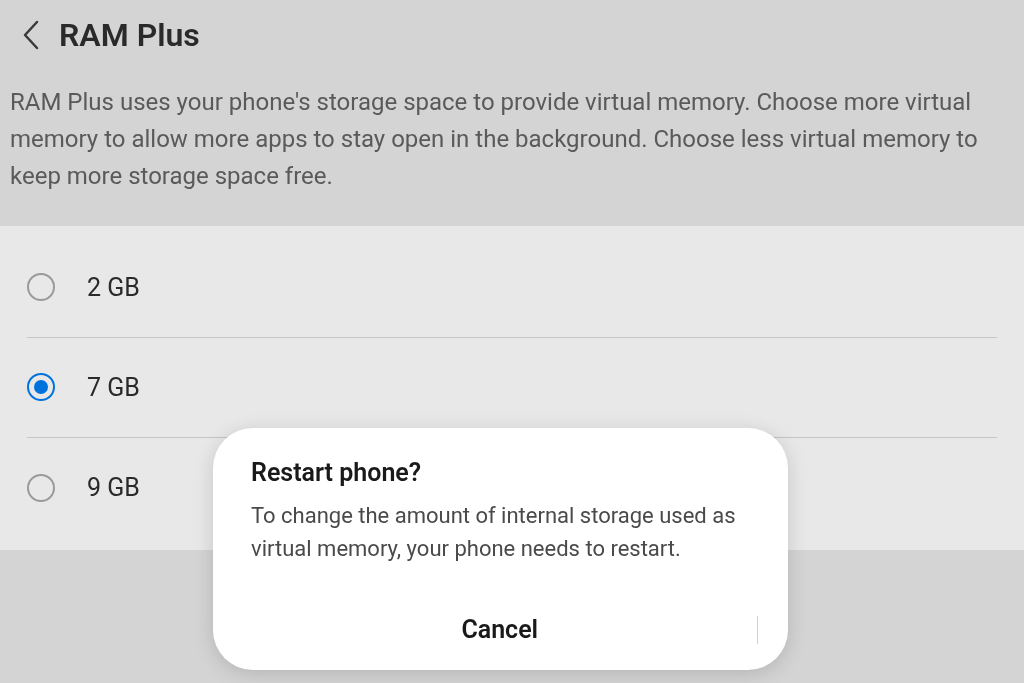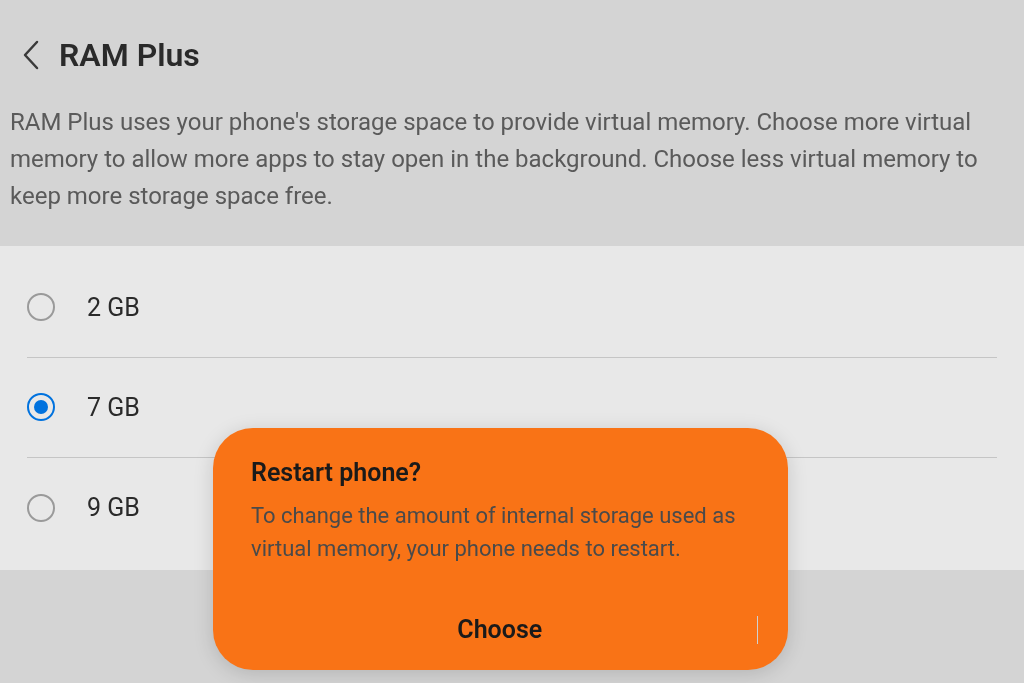--- a/index.html
+++ b/index.html
@@ -11,21 +11,21 @@
     body {
       width: 1024px;
       height: 683px;
       background: #d4d4d4;
       position: relative;
       overflow: hidden;
     }
     .header {
       display: flex;
       align-items: center;
-      padding: 36px 15px 20px 15px;
+      padding: 16px 15px 20px 15px;
     }
     .back-icon {
       width: 32px;
       height: 32px;
       display: flex;
       align-items: center;
       justify-content: center;
       margin-right: 12px;
       color: #3a3a3a;
     }
@@ -94,21 +94,21 @@
       left: 0;
       width: 100%;
       height: 100%;
       pointer-events: none;
     }
     .dialog {
       position: absolute;
       left: 213px;
       top: 428px;
       width: 575px;
-      background: #f97316;
+      background: #ffffff;
       border-radius: 40px;
       box-shadow: 0 4px 20px rgba(0,0,0,0.15);
       padding: 30px 30px 18px 30px;
       pointer-events: auto;
     }
     .dialog-title {
       font-size: 25px;
       font-weight: 600;
       color: #1a1a1a;
       margin-bottom: 12px;
@@ -178,17 +178,17 @@
       <span class="option-label">9 GB</span>
     </div>
   </div>
 </div>
 
 <div class="dialog-overlay">
   <div class="dialog">
     <div class="dialog-title">Restart phone?</div>
     <div class="dialog-body">To change the amount of internal storage used as virtual memory, your phone needs to restart.</div>
     <div class="dialog-buttons">
-      <button class="dialog-button">Choose</button>
+      <button class="dialog-button">Cancel</button>
       <div class="button-divider"></div>
     </div>
   </div>
 </div>
 
 </body></html>

